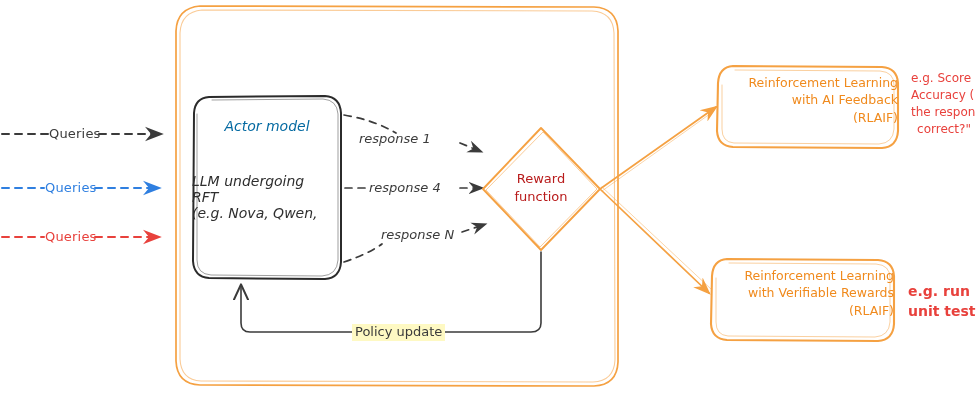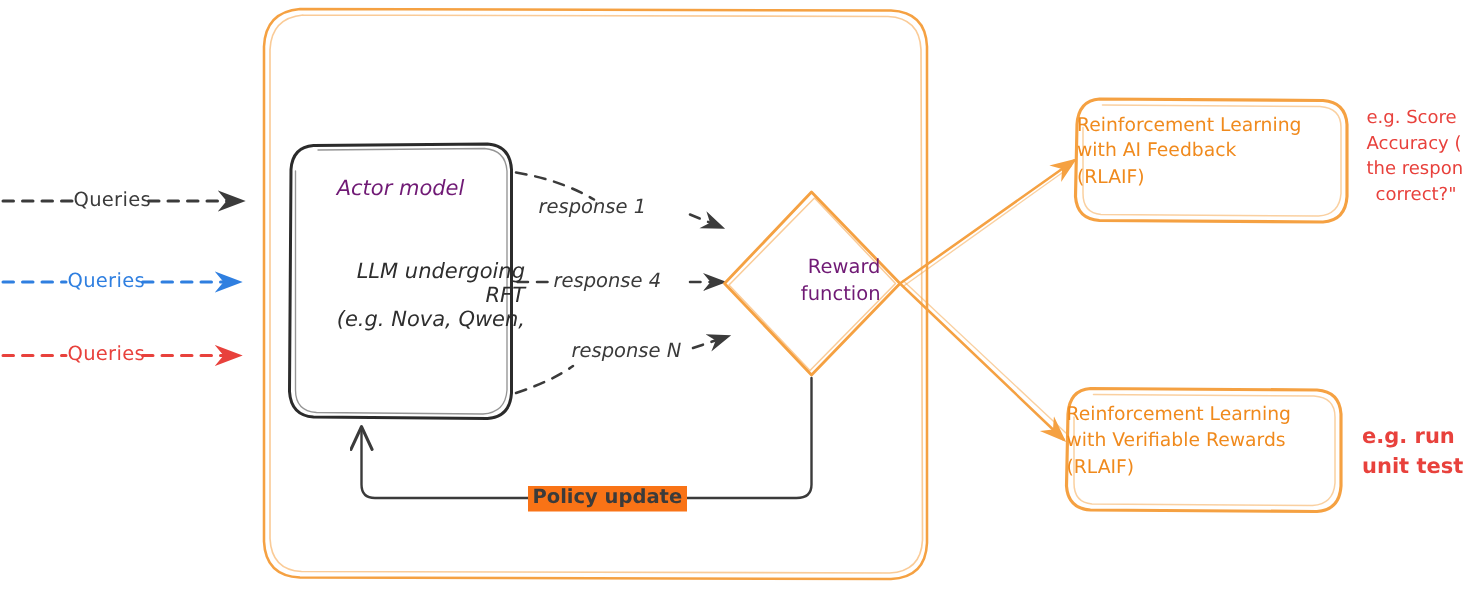--- a/index.html
+++ b/index.html
@@ -13,42 +13,42 @@
   .txt{position:absolute;white-space:pre;line-height:1.28;}
 
   
   .query-label{font-size:13px;letter-spacing:.2px;text-align:right;}
   .q-black{color:#3b3b3b;}
   .q-blue{color:#2f7fe0;}
   .q-red{color:#e8413c;}
 
   
   .actor-title{
-    font-size:14px;color:#701a75;font-style:italic;
+    font-size:14px;color:#0369a1;font-style:italic;
     width:130px;text-align:center;
   }
   .actor-body{
     font-size:14px;color:#2e2e2e;font-style:italic;
-    width:158px;text-align:right;
+    width:158px;text-align:left;
   }
 
   
   .resp-label{font-size:13px;color:#3b3b3b;font-style:italic;}
 
   
   .reward-text{
-    font-size:13px;color:#701a75;width:92px;text-align:right;line-height:1.35;
+    font-size:13px;color:#b91c1c;width:92px;text-align:center;line-height:1.35;
   }
 
   
-  .policy-label{font-size:13px;color:#3b3b3b;background:#f97316;padding:0 3px;font-weight:bold;}
+  .policy-label{font-size:13px;color:#3b3b3b;background:#fef9c3;padding:0 3px;}
 
   
   .outcome-text{
-    color:#f08a1d;font-size:12.5px;text-align:left;line-height:1.38;
+    color:#f08a1d;font-size:12.5px;text-align:right;line-height:1.38;
   }
 
   
   .note{color:#e8413c;line-height:1.42;}
   .note-top{font-size:12px;}
   .note-bottom{font-size:14px;font-weight:600;}
 </style>
 </head>
 <body>
 

